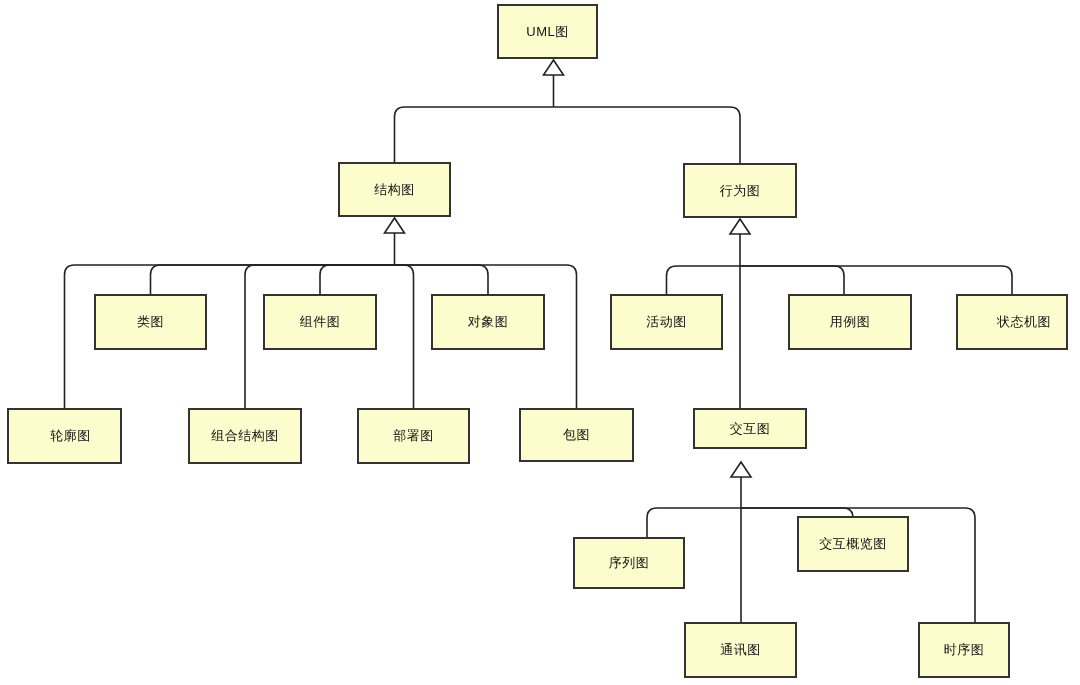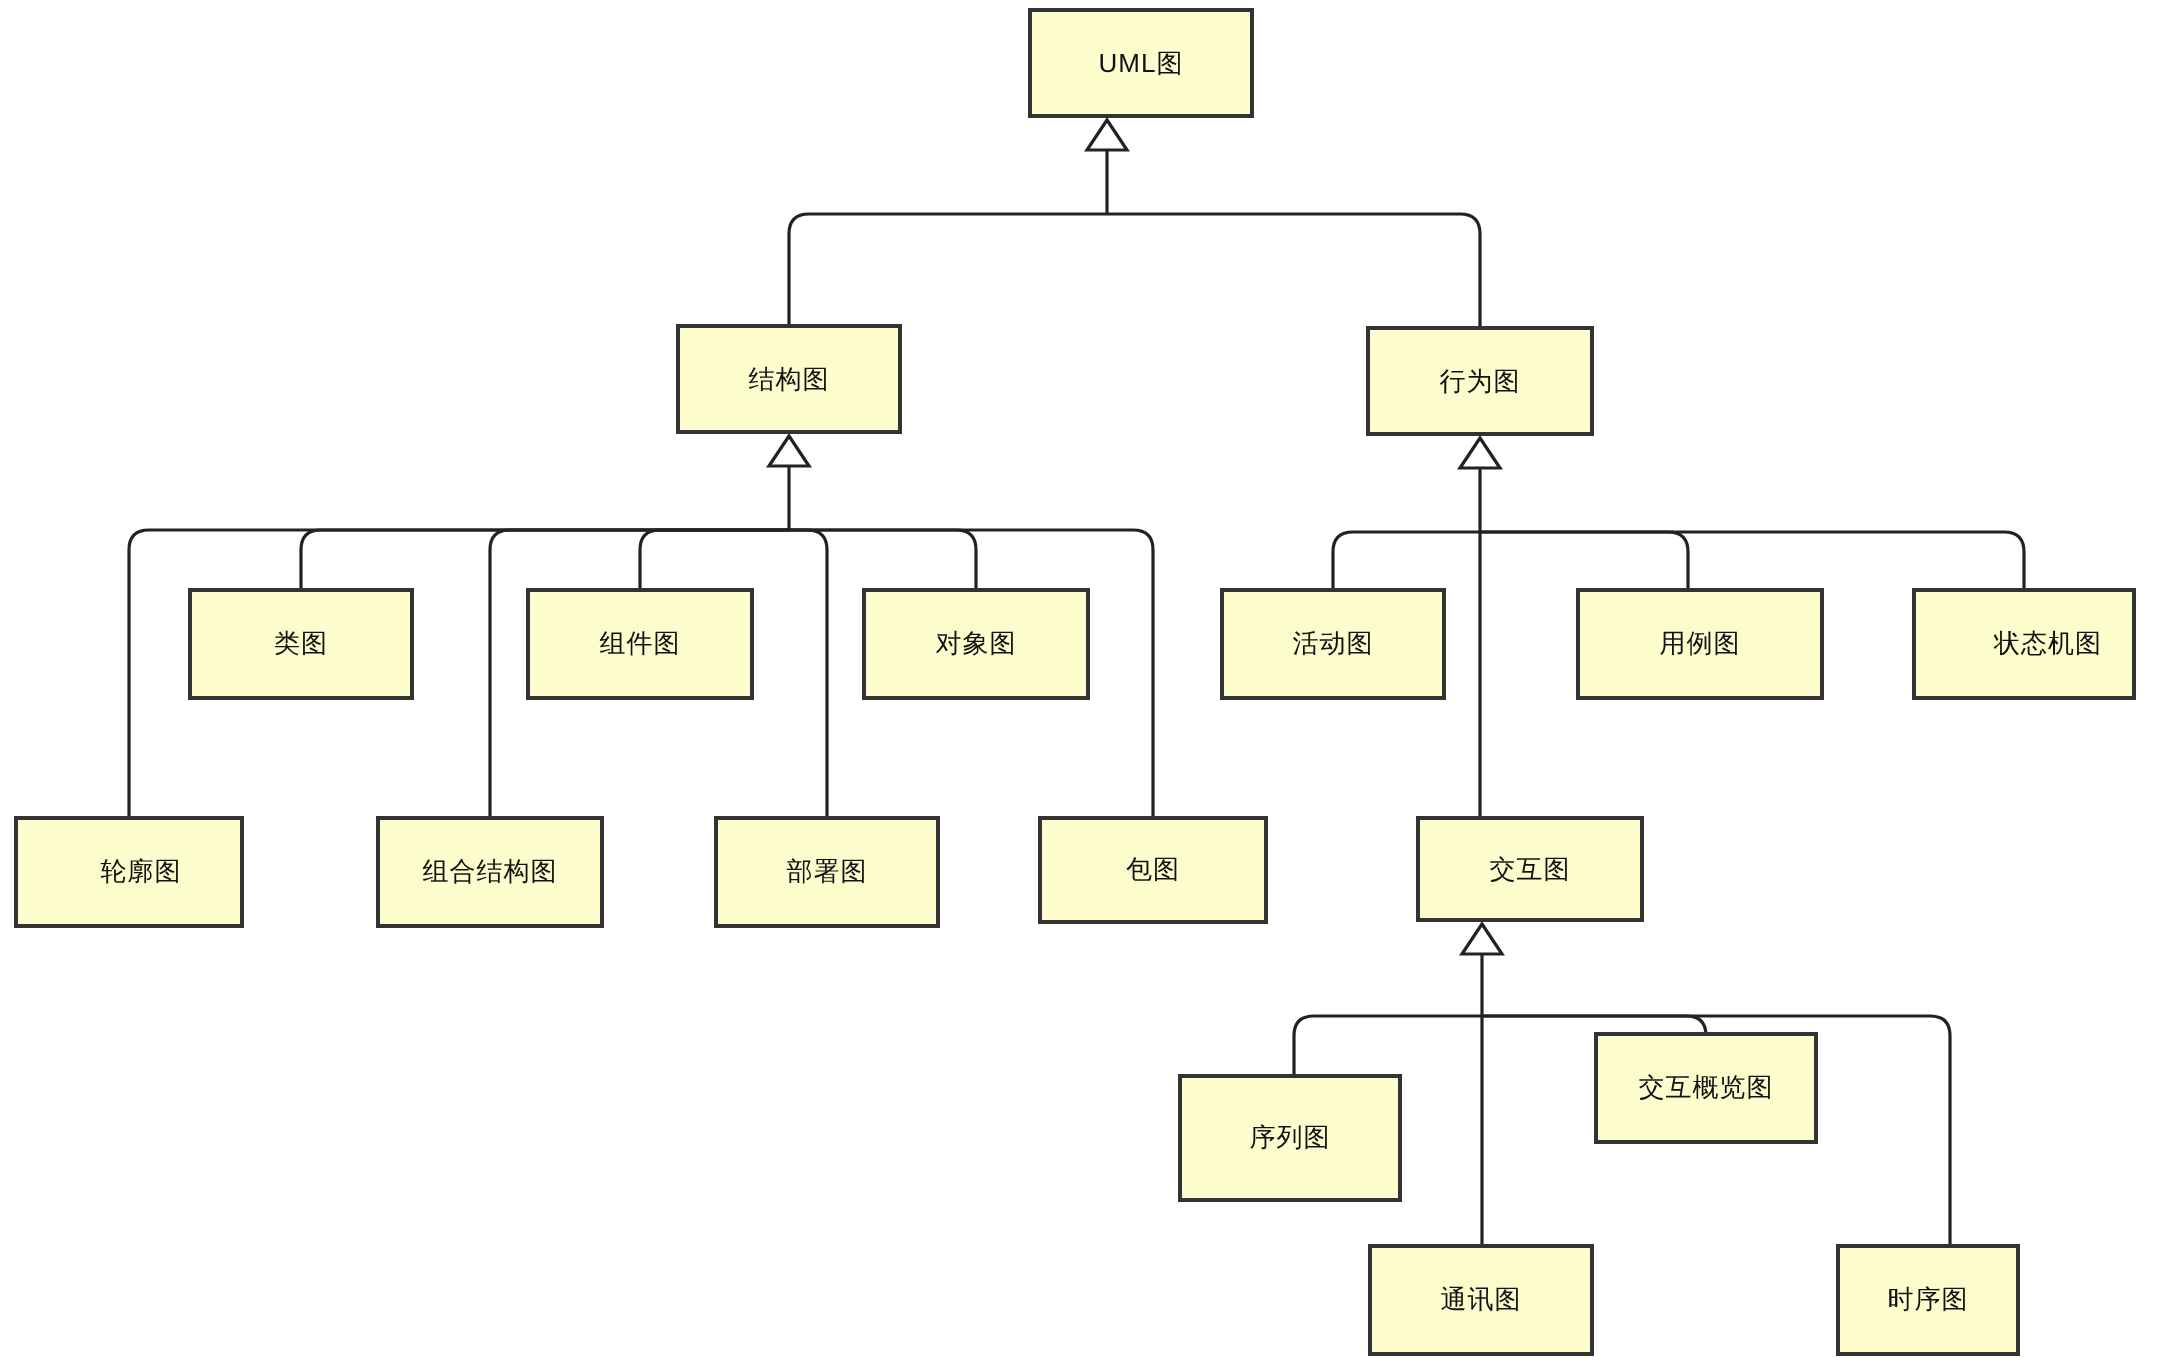--- a/index.html
+++ b/index.html
@@ -75,21 +75,21 @@
       <path d="M 740 266 L 834 266 Q 844 266 844 276 L 844 294" class="edge"></path>
       <path d="M 740 266 L 1002 266 Q 1012 266 1012 276 L 1012 294" class="edge"></path>
       <polygon points="741,462 731,477 751,477" class="arrowhead"></polygon>
       <path d="M 741 477 L 741 508" class="edge"></path>
       <path d="M 741 508 L 657 508 Q 647 508 647 518 L 647 537" class="edge"></path>
       <path d="M 741 508 L 741 622" class="edge"></path>
       <path d="M 741 508 L 843 508 Q 853 508 853 518 L 853 537" class="edge"></path>
       <path d="M 741 508 L 965 508 Q 975 508 975 518 L 975 622" class="edge"></path>
     </svg>
 
-<div class="node" style="left: 514px; top: 4px; width: 113px; height: 55px;">
+<div class="node" style="left: 497px; top: 4px; width: 101px; height: 55px;">
       <span class="node-label">UML图</span>
     </div>
     <div class="node" style="left: 338px; top: 162px; width: 113px; height: 55px;">
       <span class="node-label">结构图</span>
     </div>
     <div class="node" style="left: 683px; top: 163px; width: 114px; height: 55px;">
       <span class="node-label">行为图</span>
     </div>
     <div class="node" style="left: 94px; top: 294px; width: 113px; height: 56px;">
       <span class="node-label">类图</span>
@@ -114,24 +114,24 @@
     </div>
     <div class="node" style="left: 188px; top: 408px; width: 114px; height: 56px;">
       <span class="node-label">组合结构图</span>
     </div>
     <div class="node" style="left: 357px; top: 408px; width: 113px; height: 56px;">
       <span class="node-label">部署图</span>
     </div>
     <div class="node" style="left: 519px; top: 408px; width: 115px; height: 54px;">
       <span class="node-label">包图</span>
     </div>
-    <div class="node" style="left: 708px; top: 408px; width: 114px; height: 53px;">
+    <div class="node" style="left: 693px; top: 408px; width: 114px; height: 41px;">
       <span class="node-label">交互图</span>
     </div>
-    <div class="node" style="left: 589px; top: 537px; width: 112px; height: 64px; font-family: Liberation Mono, monospace;">
+    <div class="node" style="left: 573px; top: 537px; width: 112px; height: 52px; font-family: Liberation Mono, monospace;">
       <span class="node-label">序列图</span>
     </div>
     <div class="node" style="left: 797px; top: 516px; width: 112px; height: 56px;">
       <span class="node-label">交互概览图</span>
     </div>
     <div class="node" style="left: 684px; top: 622px; width: 113px; height: 56px;">
       <span class="node-label">通讯图</span>
     </div>
     <div class="node" style="left: 918px; top: 622px; width: 92px; height: 56px;">
       <span class="node-label">时序图</span>

